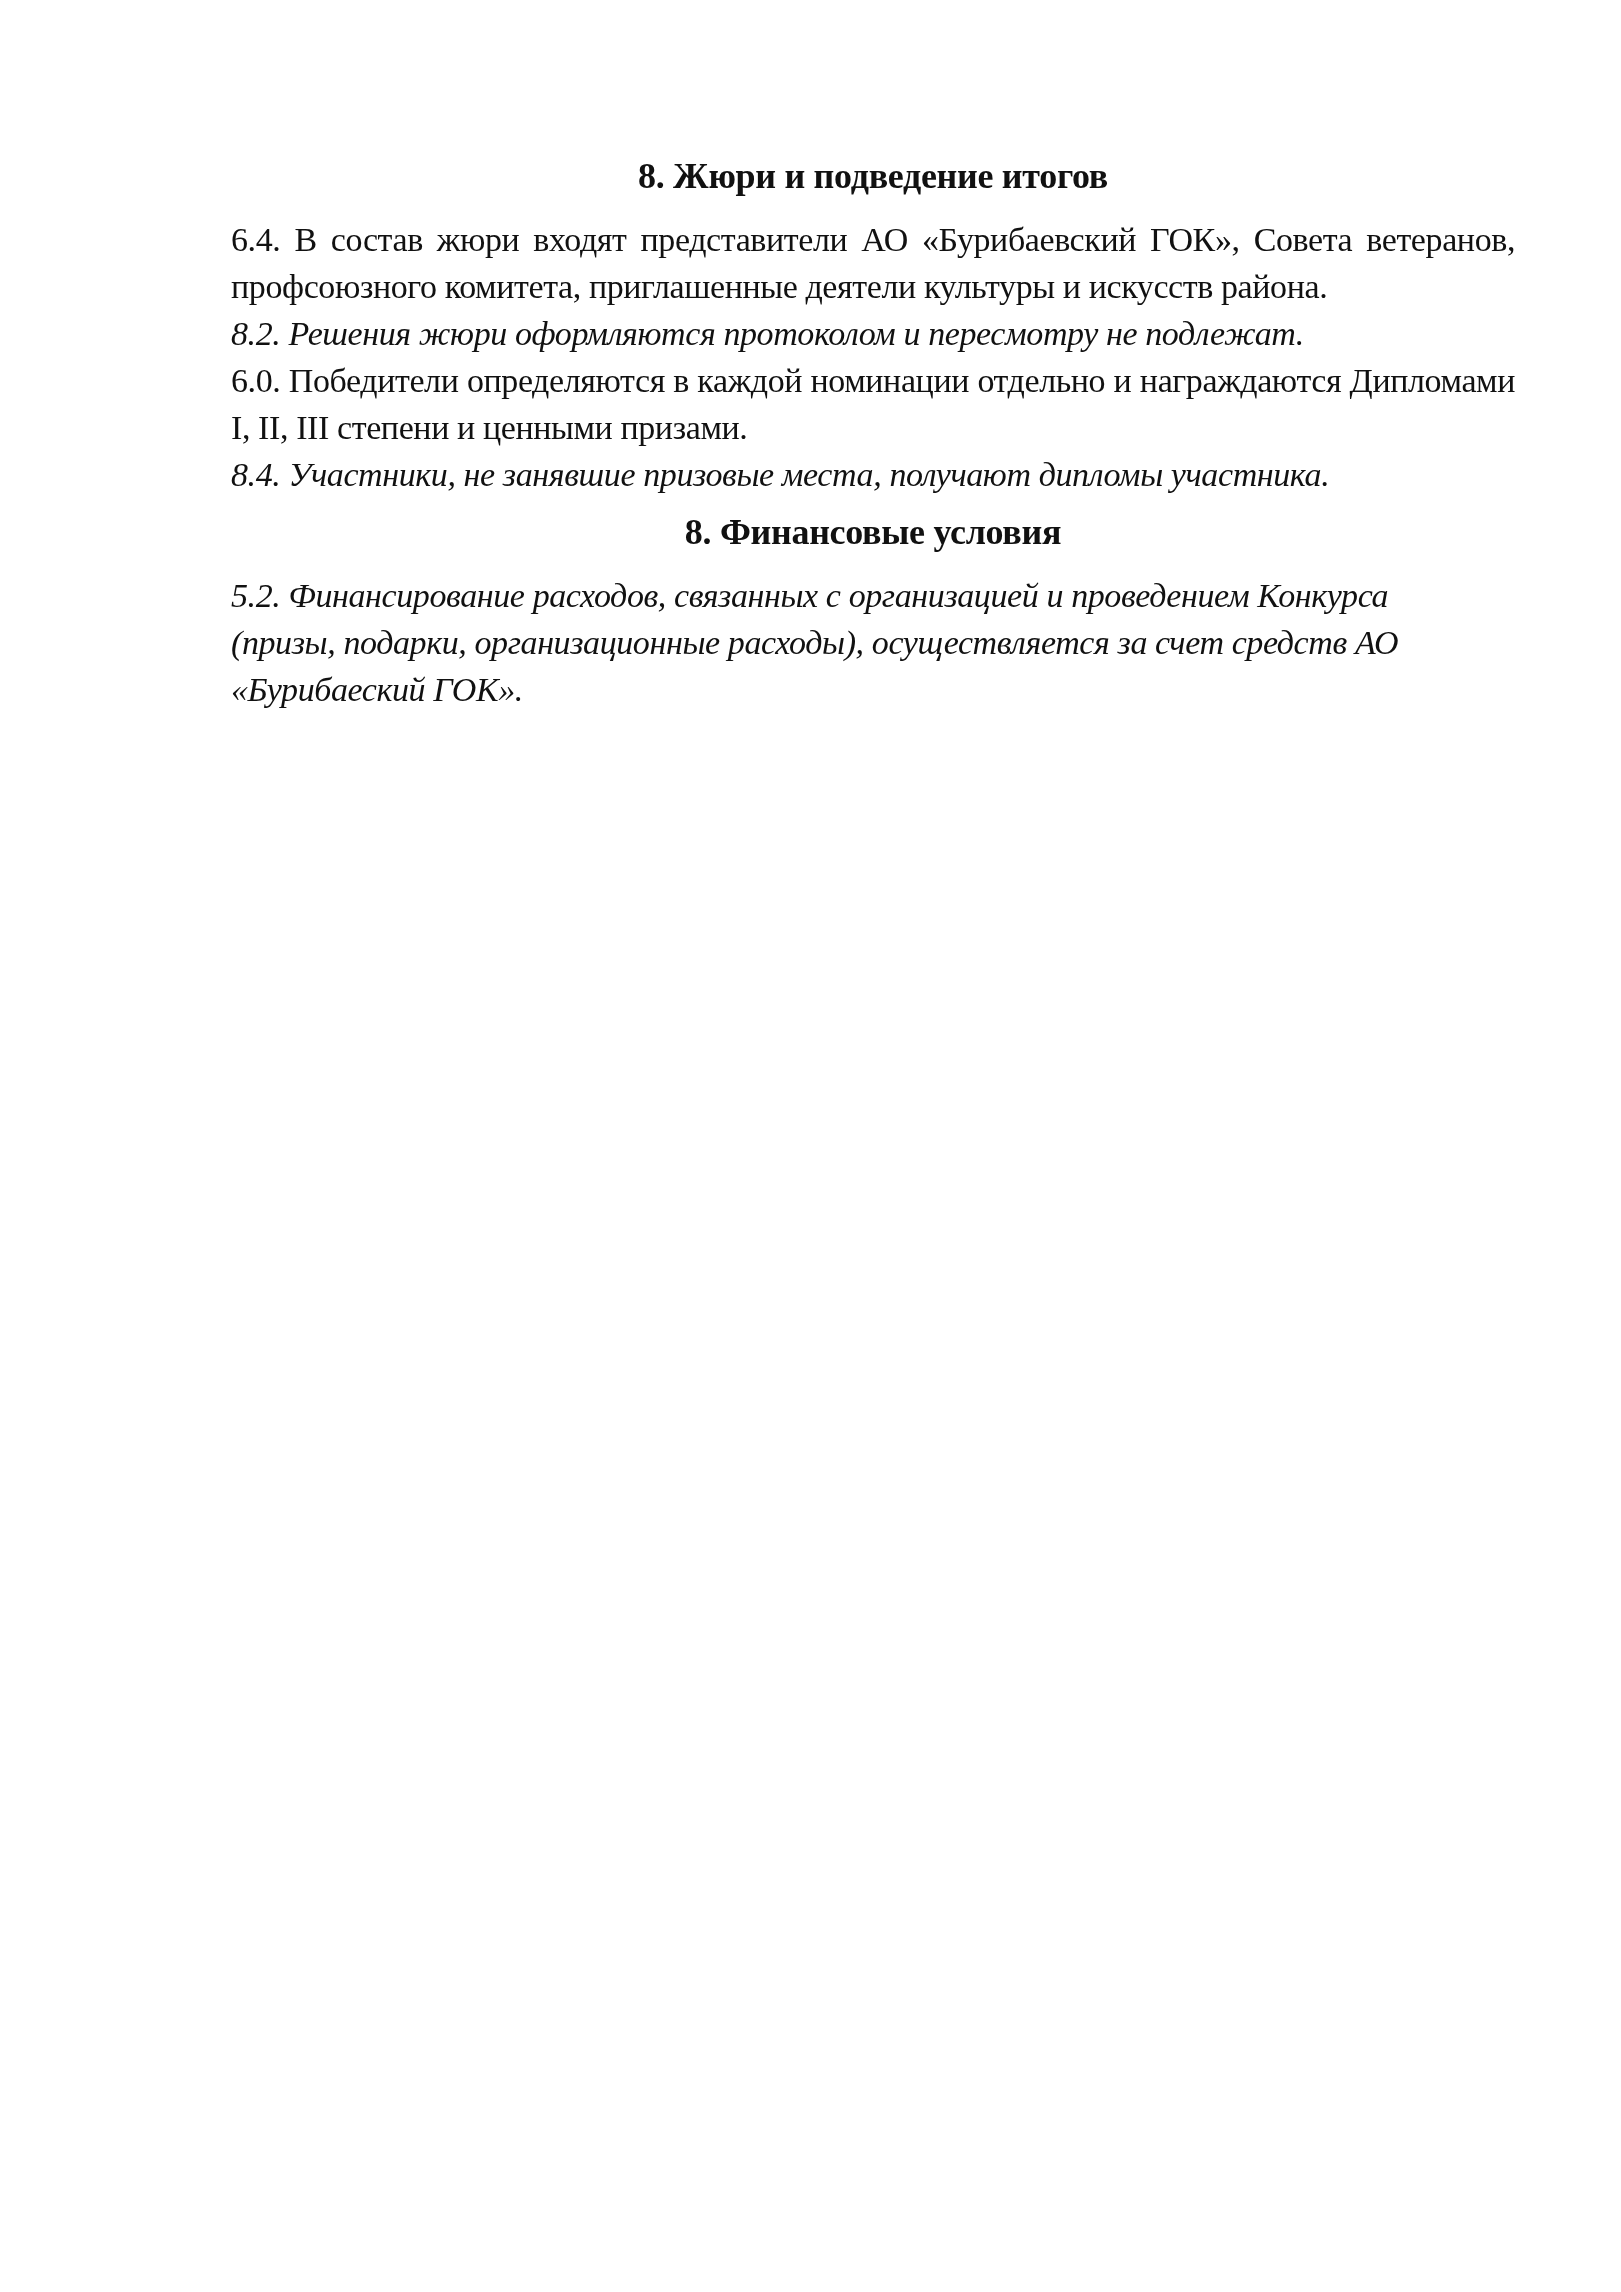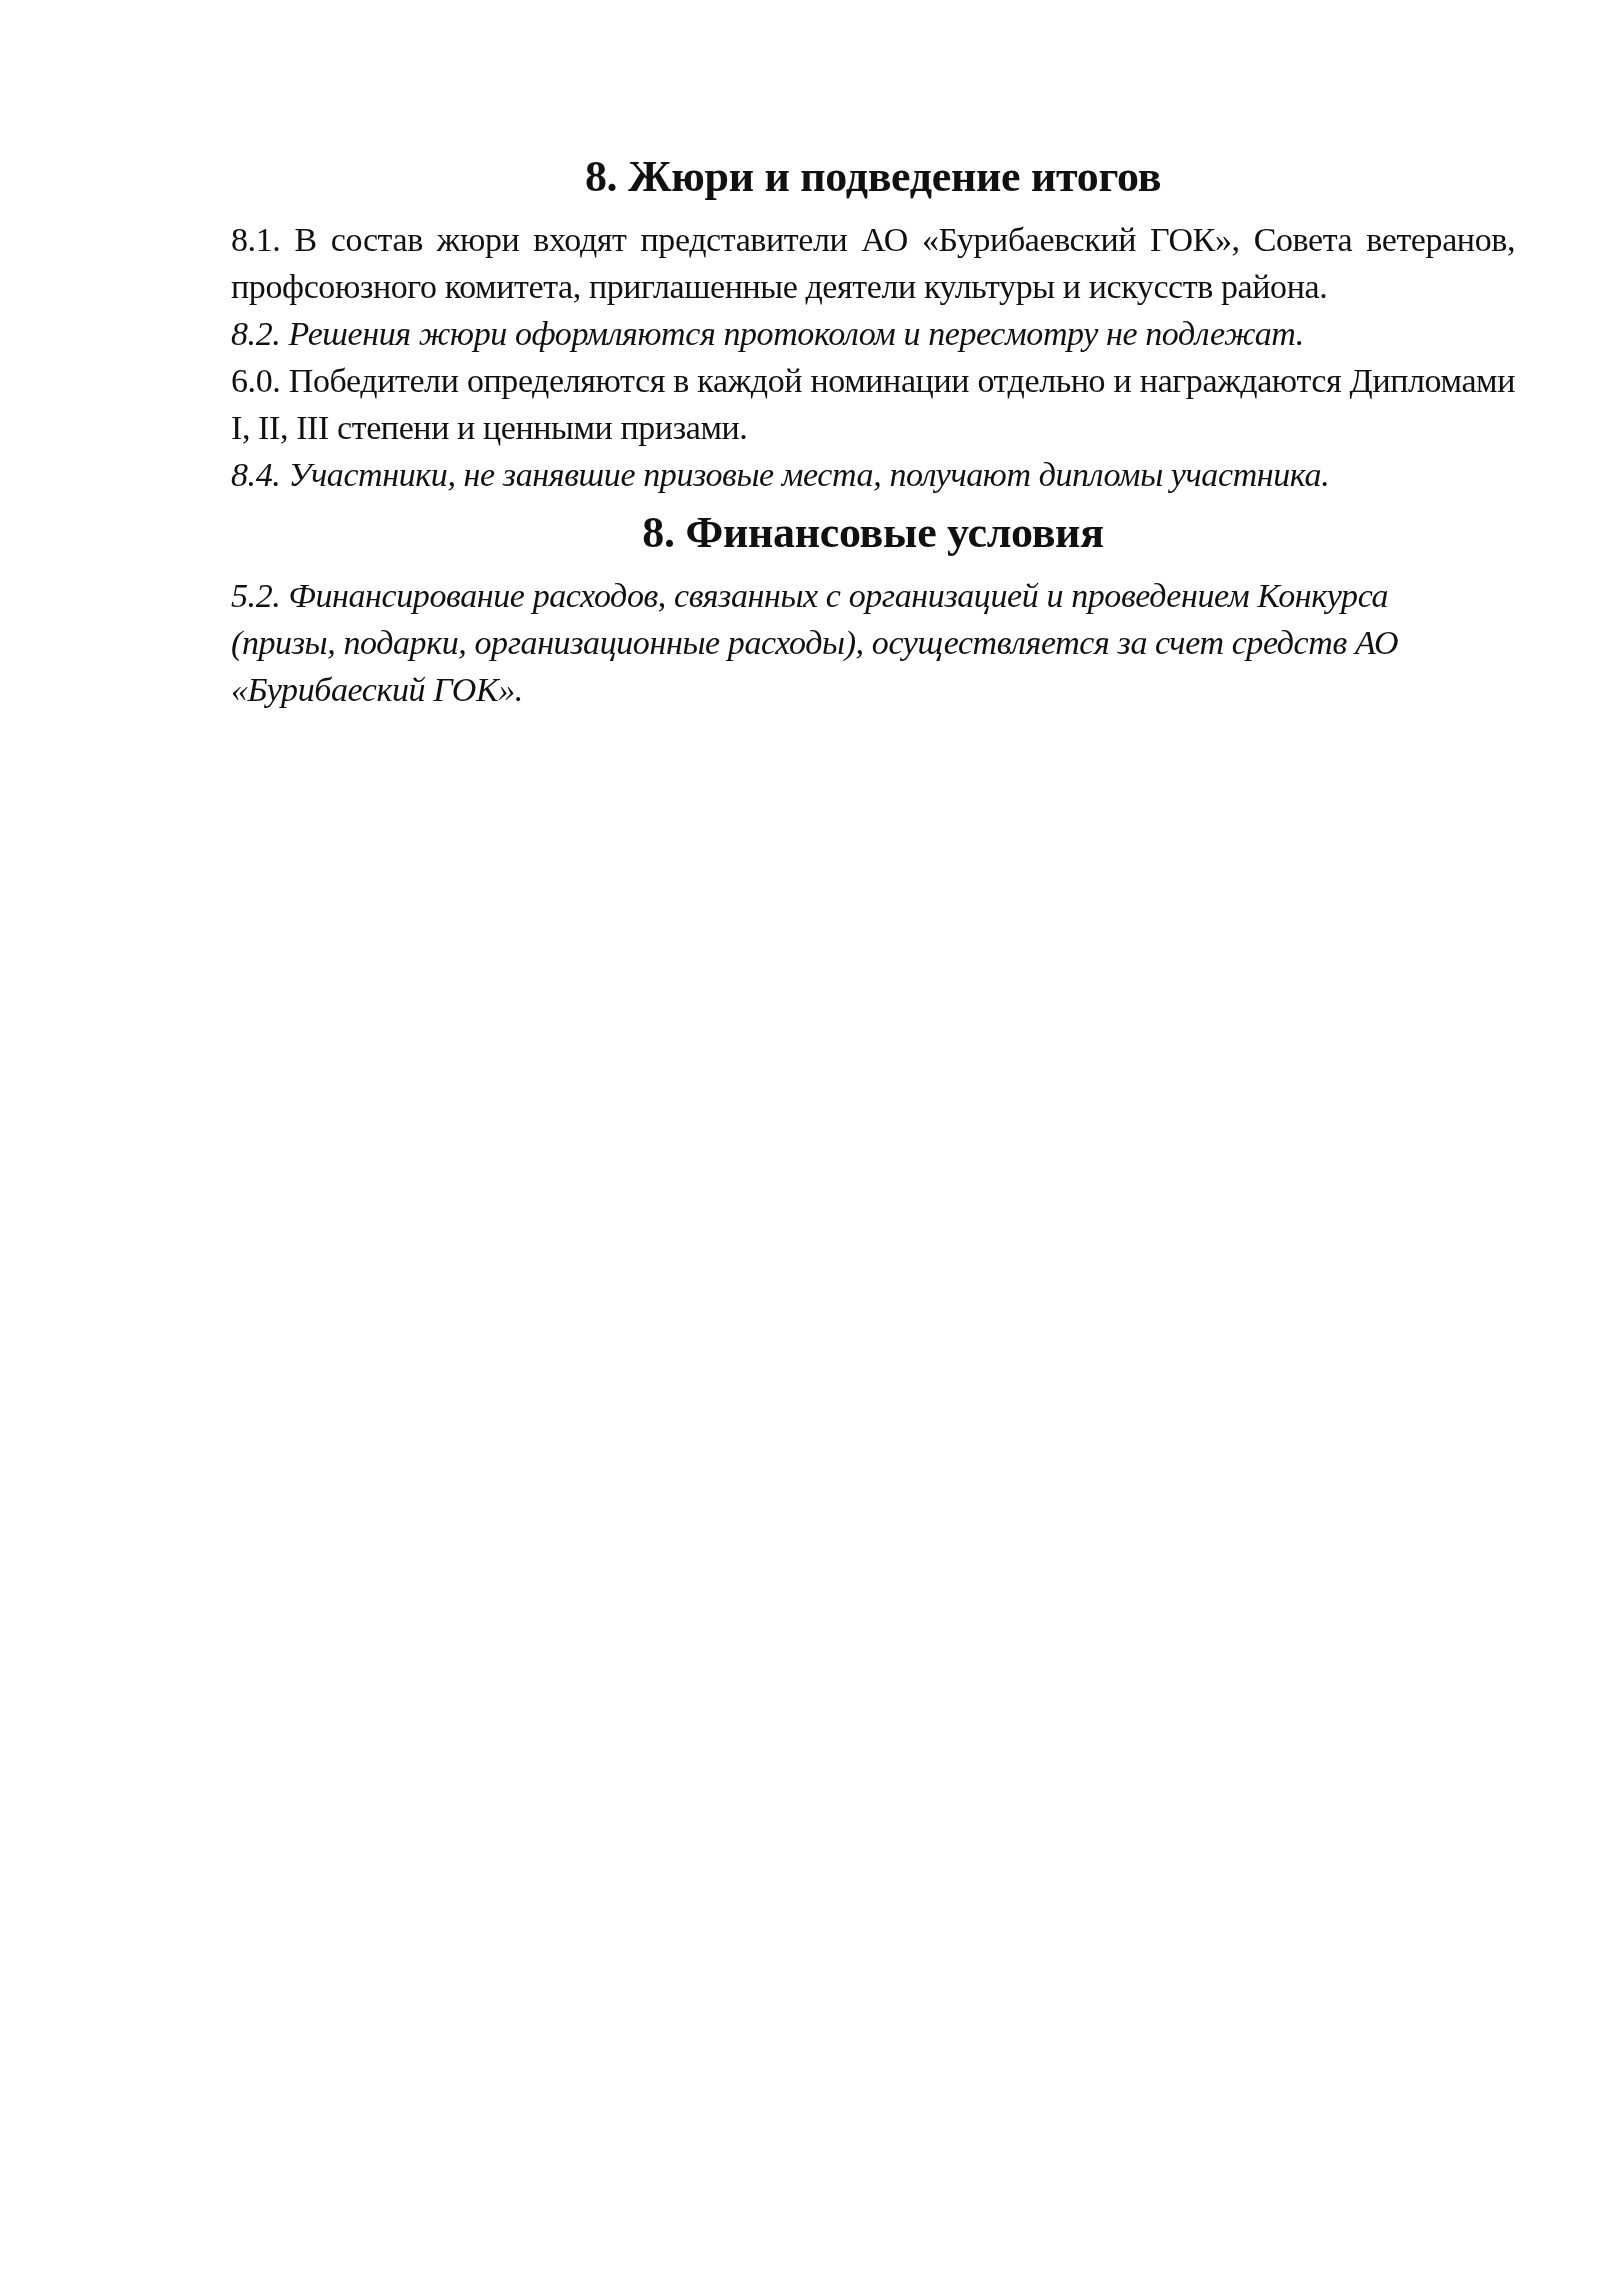--- a/index.html
+++ b/index.html
@@ -16,21 +16,21 @@
     color: #111111;
   }
   .page {
     position: absolute;
     left: 231px;
     top: 155px;
     width: 1284px;
   }
   .heading {
     font-weight: bold;
-    font-size: 44px;
+    font-size: 36px;
     text-align: center;
     line-height: 43px;
     margin: 0 0 17.6px 0;
     letter-spacing: -0.3px;
   }
   .heading.h9 {
     margin-top: 13.7px;
   }
   .para {
     font-size: 34px;
@@ -50,21 +50,21 @@
     white-space: nowrap;
   }
 </style>
 </head>
 <body>
 
 <div class="page">
 
   <section>
     <h2 class="heading">8. Жюри и подведение итогов</h2>
-    <p class="para justify">8.1. В состав жюри входят представители АО «Бурибаевский ГОК», Совета ветеранов, профсоюзного комитета, приглашенные деятели культуры и искусств района.</p>
+    <p class="para justify">6.4. В состав жюри входят представители АО «Бурибаевский ГОК», Совета ветеранов, профсоюзного комитета, приглашенные деятели культуры и искусств района.</p>
     <p class="para left">8.2. Решения жюри оформляются протоколом и пересмотру не подлежат.</p>
     <p class="para justify">6.0. Победители определяются в каждой номинации отдельно и награждаются Дипломами I, II, III степени и ценными призами.</p>
     <p class="para left nowrap">8.4. Участники, не занявшие призовые места, получают дипломы участника.</p>
   </section>
 
   <section>
     <h2 class="heading h9">8. Финансовые условия</h2>
     <p class="para left" style="width:1225px;">5.2. Финансирование расходов, связанных с организацией и проведением Конкурса (призы, подарки, организационные расходы), осуществляется за счет средств АО «Бурибаеский ГОК».</p>
   </section>
 

